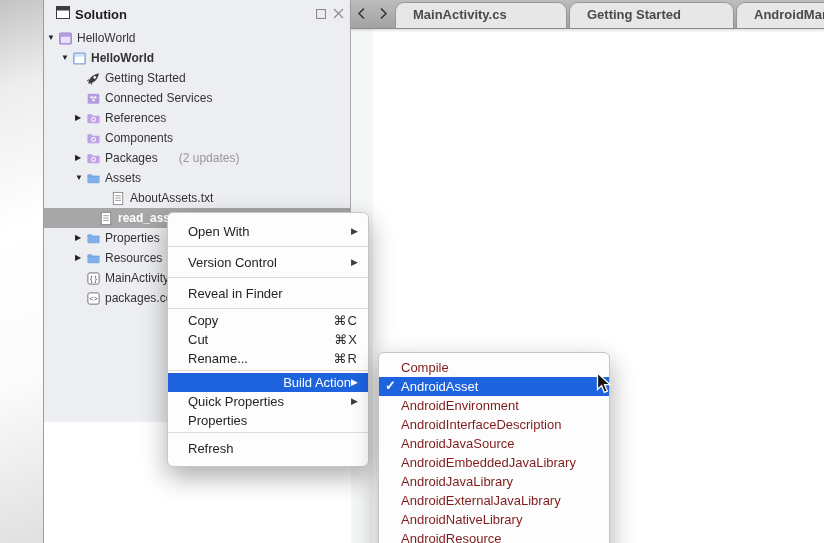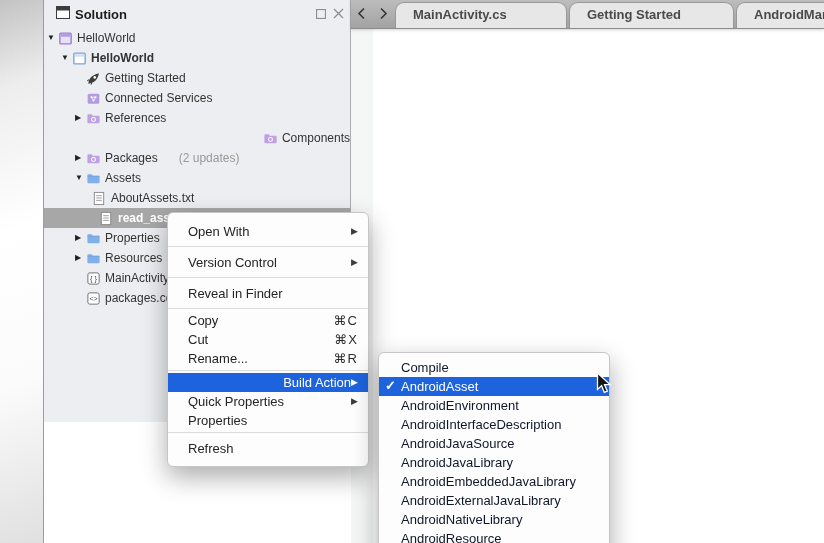--- a/index.html
+++ b/index.html
@@ -59,21 +59,21 @@
   .cm-item.big{height:26px;}
   .cm-item.small{height:19px;}
   .cm-item.hl{background:#1d63dd;color:#ffffff;justify-content:flex-end;}
   .cm-sep{height:1px;background:#dcdcdc;margin:2px 0;}
   .cm-shortcut{color:#2c2c2c;letter-spacing:1px;}
   .cm-arrow{font-size:9px;color:#3c3c3c;line-height:1;}
   .cm-item.hl .cm-arrow,.cm-item.hl .cm-shortcut{color:#fff;}
   
   #submenu{left:378px;top:352px;width:232px;height:220px;z-index:11;padding-top:5px;}
   .sm-item{position:relative;height:19px;display:flex;align-items:center;
-    padding-left:22px;font-size:13px;color:#0f172a;}
+    padding-left:22px;font-size:13px;color:#7f1d1d;}
   .sm-item.hl{background:#1d63dd;color:#ffffff;}
   .sm-check{position:absolute;left:6px;top:1px;font-size:13px;font-weight:bold;}
   #cursor{position:absolute;left:596px;top:372px;z-index:20;line-height:0;}
 </style>
 </head>
 <body>
 
 <div id="left-strip"></div>
 
 <div id="solution-panel">
@@ -145,21 +145,21 @@
       <div class="trow" style="padding-left: 31px;">
         <span class="tarrow">▶</span>
         <span class="ticon">
           <svg width="15" height="15" viewBox="0 0 16 16">
             <path d="M1.5 4.5 Q1.5 3.4 2.6 3.4 L6 3.4 L7.3 5 L13.4 5 Q14.5 5 14.5 6.1 L14.5 11.9 Q14.5 13 13.4 13 L2.6 13 Q1.5 13 1.5 11.9 Z" fill="#bda1e4"></path>
             <circle cx="8" cy="9" r="2.1" stroke="#ffffff" stroke-width="1.1" fill="none"></circle>
           </svg>
         </span>
         <span class="tlabel">References</span>
       </div>
-      <div class="trow" style="padding-left: 31px; justify-content: flex-end;">
+      <div class="trow" style="padding-left: 31px;">
         <span class="tarrow"></span>
         <span class="ticon">
           <svg width="15" height="15" viewBox="0 0 16 16">
             <path d="M1.5 4.5 Q1.5 3.4 2.6 3.4 L6 3.4 L7.3 5 L13.4 5 Q14.5 5 14.5 6.1 L14.5 11.9 Q14.5 13 13.4 13 L2.6 13 Q1.5 13 1.5 11.9 Z" fill="#bda1e4"></path>
             <circle cx="8" cy="9" r="2.1" stroke="#ffffff" stroke-width="1.1" fill="none"></circle>
           </svg>
         </span>
         <span class="tlabel">Components</span>
       </div>
       <div class="trow" style="padding-left: 31px;">
@@ -176,21 +176,21 @@
       <div class="trow" style="padding-left: 31px;">
         <span class="tarrow">▼</span>
         <span class="ticon">
           <svg width="15" height="15" viewBox="0 0 16 16">
             <path d="M1.5 4.5 Q1.5 3.4 2.6 3.4 L6 3.4 L7.3 5 L13.4 5 Q14.5 5 14.5 6.1 L14.5 11.9 Q14.5 13 13.4 13 L2.6 13 Q1.5 13 1.5 11.9 Z" fill="#81b0e8"></path>
             <path d="M1.5 5.6 L14.5 5.6" stroke="#6ba0e0" stroke-width="0.8"></path>
           </svg>
         </span>
         <span class="tlabel">Assets</span>
       </div>
-      <div class="trow" style="padding-left: 37px;">
+      <div class="trow" style="padding-left: 56px;">
         <span class="tarrow"></span>
         <span class="ticon">
           <svg width="14" height="15" viewBox="0 0 14 16">
             <rect x="2" y="1.5" width="10" height="13" fill="#ffffff" stroke="#898989"></rect>
             <path d="M4 5 H10 M4 7.5 H10 M4 10 H10" stroke="#9a9a9a"></path>
           </svg>
         </span>
         <span class="tlabel">AboutAssets.txt</span>
       </div>
       <div class="trow sel" style="padding-left: 44px;">
@@ -329,24 +329,24 @@
     <div class="sm-item">
       <span>AndroidEnvironment</span>
     </div>
     <div class="sm-item">
       <span>AndroidInterfaceDescription</span>
     </div>
     <div class="sm-item">
       <span>AndroidJavaSource</span>
     </div>
     <div class="sm-item">
+      <span>AndroidEmbeddedJavaLibrary</span>
+    </div>
+    <div class="sm-item">
       <span>AndroidJavaLibrary</span>
-    </div>
-    <div class="sm-item">
-      <span>AndroidEmbeddedJavaLibrary</span>
     </div>
     <div class="sm-item">
       <span>AndroidExternalJavaLibrary</span>
     </div>
     <div class="sm-item">
       <span>AndroidNativeLibrary</span>
     </div>
     <div class="sm-item">
       <span>AndroidResource</span>
     </div>

